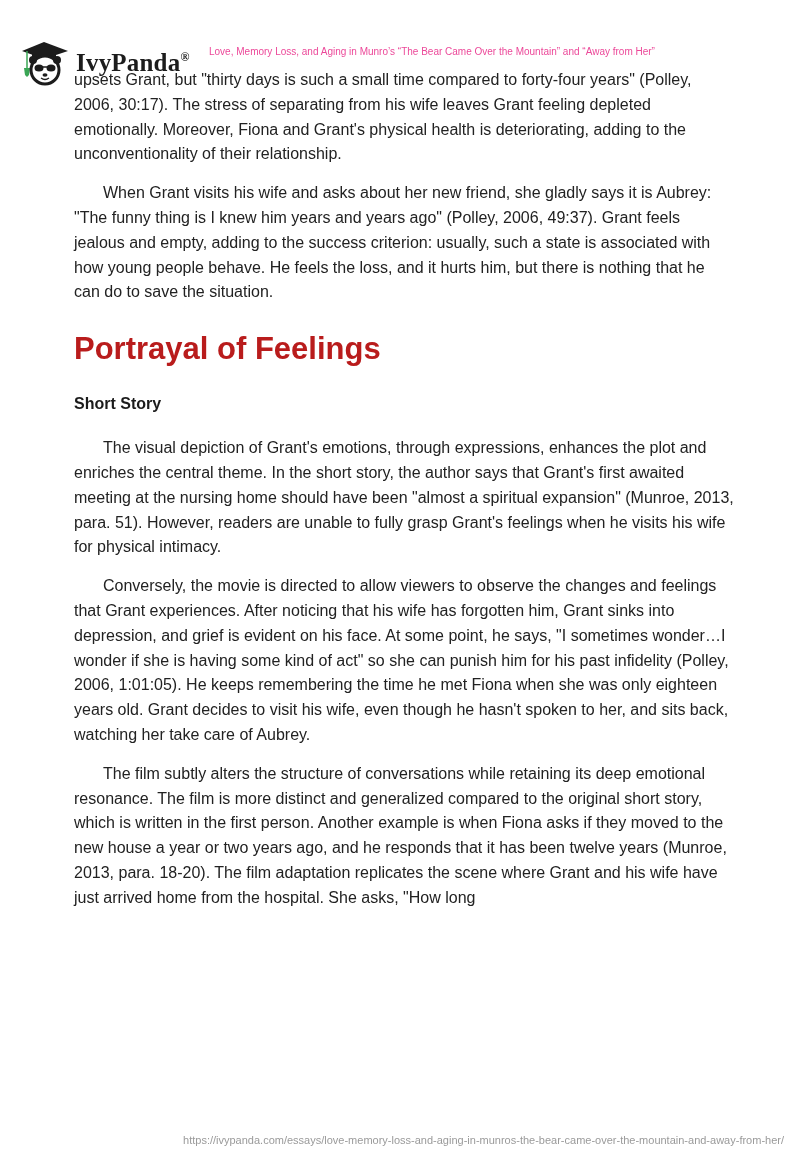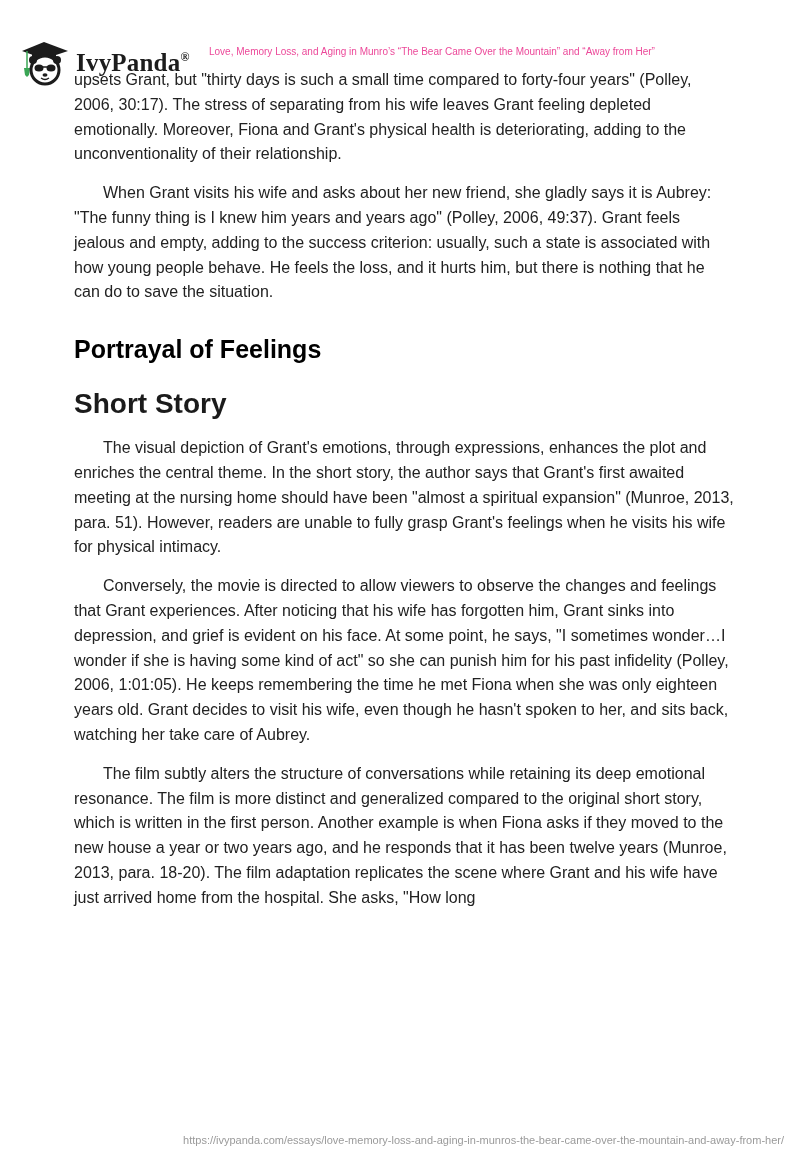--- a/index.html
+++ b/index.html
@@ -6,22 +6,22 @@
   body { width: 800px; height: 1160px; position: relative; overflow: hidden; font-family: "Liberation Sans", sans-serif; color: #222; }
   .header { position: absolute; left: 0; top: 0; width: 800px; height: 60px; margin-top: 32px; }
   .logo { position: absolute; left: 18px; top: 7px; display: flex; align-items: center; }
   .logo svg { width: 52px; height: 48px; }
   .logo-text { font-family: "Liberation Serif", serif; font-weight: bold; font-size: 25px; color: #1c1c1c; margin-left: 6px; letter-spacing: 0.2px; }
   .logo-text sup { font-size: 12px; font-weight: bold; vertical-align: 10px; }
   .doc-title { position: absolute; left: 209px; top: 14px; font-size: 10px; color: #ec4899; white-space: nowrap; }
   .content { position: absolute; left: 74px; top: 68px; width: 660px; }
   p { margin: 0 0 14px 0; font-size: 16px; line-height: 24.8px; text-indent: 29px; color: #222; }
   p.noindent { text-indent: 0; }
-  h2 { font-size: 25px; font-weight: bold; margin: 26px 0 0 0; line-height: 36px; color: #000000; }
-  h3 { font-size: 28px; font-weight: bold; margin: 22px 0 17px 0; line-height: 30px; color: #1b1b1b; }
+  h2 { font-size: 31px; font-weight: bold; margin: 26px 0 0 0; line-height: 36px; color: #b91c1c; }
+  h3 { font-size: 16px; font-weight: bold; margin: 22px 0 17px 0; line-height: 30px; color: #1b1b1b; }
   .footer-url { position: absolute; right: 16px; top: 1134px; font-size: 11px; color: #9a9a9a; white-space: nowrap; }
 </style>
 </head>
 <body>
 
 <div class="header">
   <div class="logo">
     <svg viewBox="0 0 52 48">
 
       <polygon points="4,12 26,3 50,12 26,20" fill="#1c1c1c"></polygon>

